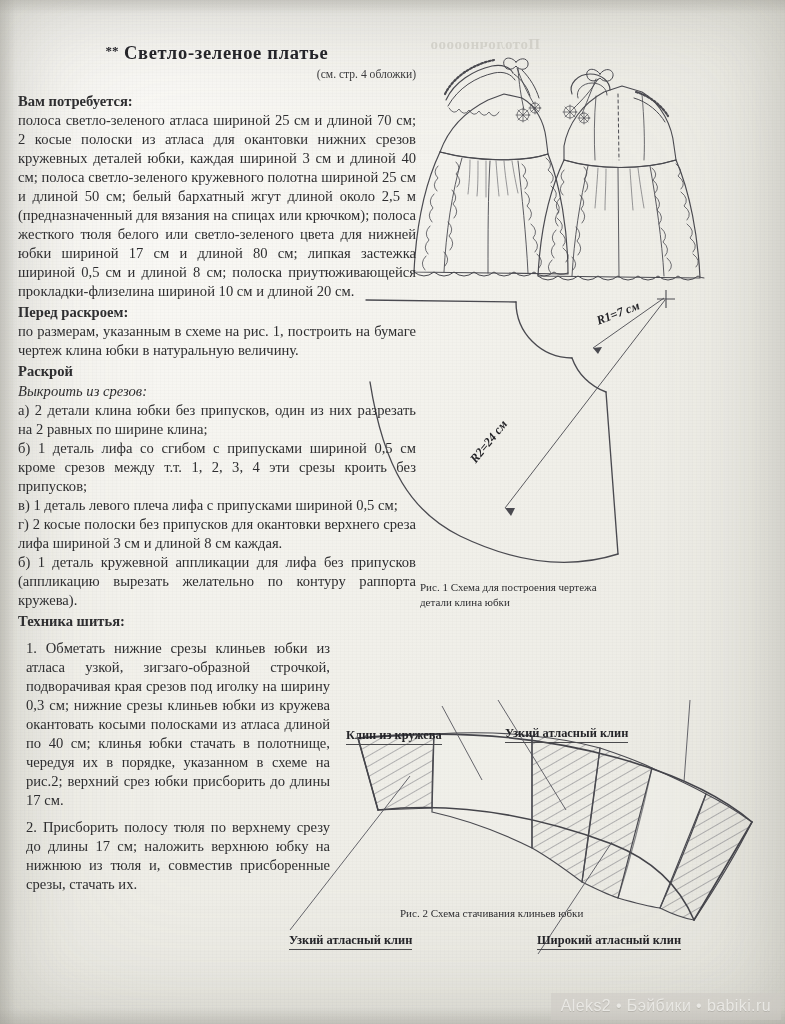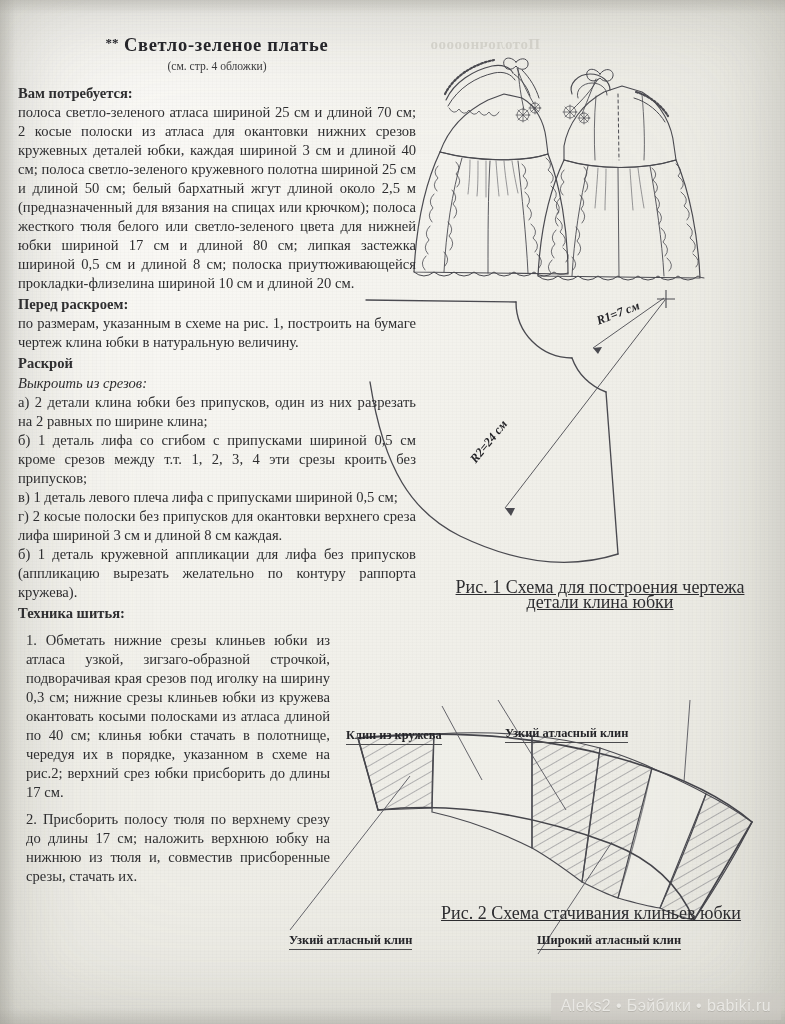--- a/index.html
+++ b/index.html
@@ -39,40 +39,39 @@
     font-size:14.6px;line-height:19.0px;
     text-align:justify;
     z-index:5;
   }
   .title{
     text-align:center;
     font-weight:bold;
     font-size:18.5px;
     letter-spacing:.7px;
     line-height:22px;
-    margin:0 0 1px 0;
+    margin:8px 0 1px 0;
     color:#25252a;
   }
   .title .stars{font-size:13px;vertical-align:4px;letter-spacing:0;}
   .subtitle{
-    text-align:center;font-size:11.6px;margin:0 0 8px 0;color:#3a3a3c;
+    text-align:right;font-size:11.6px;margin:0 0 8px 0;color:#3a3a3c;
   }
   .h-bold{font-weight:bold;margin:2px 0 0 0;}
   .h-ital{font-style:italic;margin:1px 0 0 0;}
   p.para{margin:0;}
   p.step{margin:8px;}
   .narrow{width:304px;}
 
   
   .fig-caption{
-    text-align:center;
-    font-size:18px;
+    text-align:left;
+    font-size:11px;
     line-height:15.4px;
     color:#2d2d30;
-    text-decoration:underline;
   }
   #dress-fig{position:absolute;left:418px;top:34px;width:360px;height:252px;z-index:4;}
   #fig1{position:absolute;left:418px;top:286px;width:362px;height:288px;z-index:4;}
   #fig1-cap{position:absolute;left:420px;top:580px;width:360px;z-index:6;}
   #fig2{position:absolute;left:282px;top:722px;width:500px;height:235px;z-index:4;}
   #fig2-cap{position:absolute;left:400px;top:906px;width:382px;z-index:6;}
 
   .lbl{
     position:absolute;
     font-size:12.4px;

